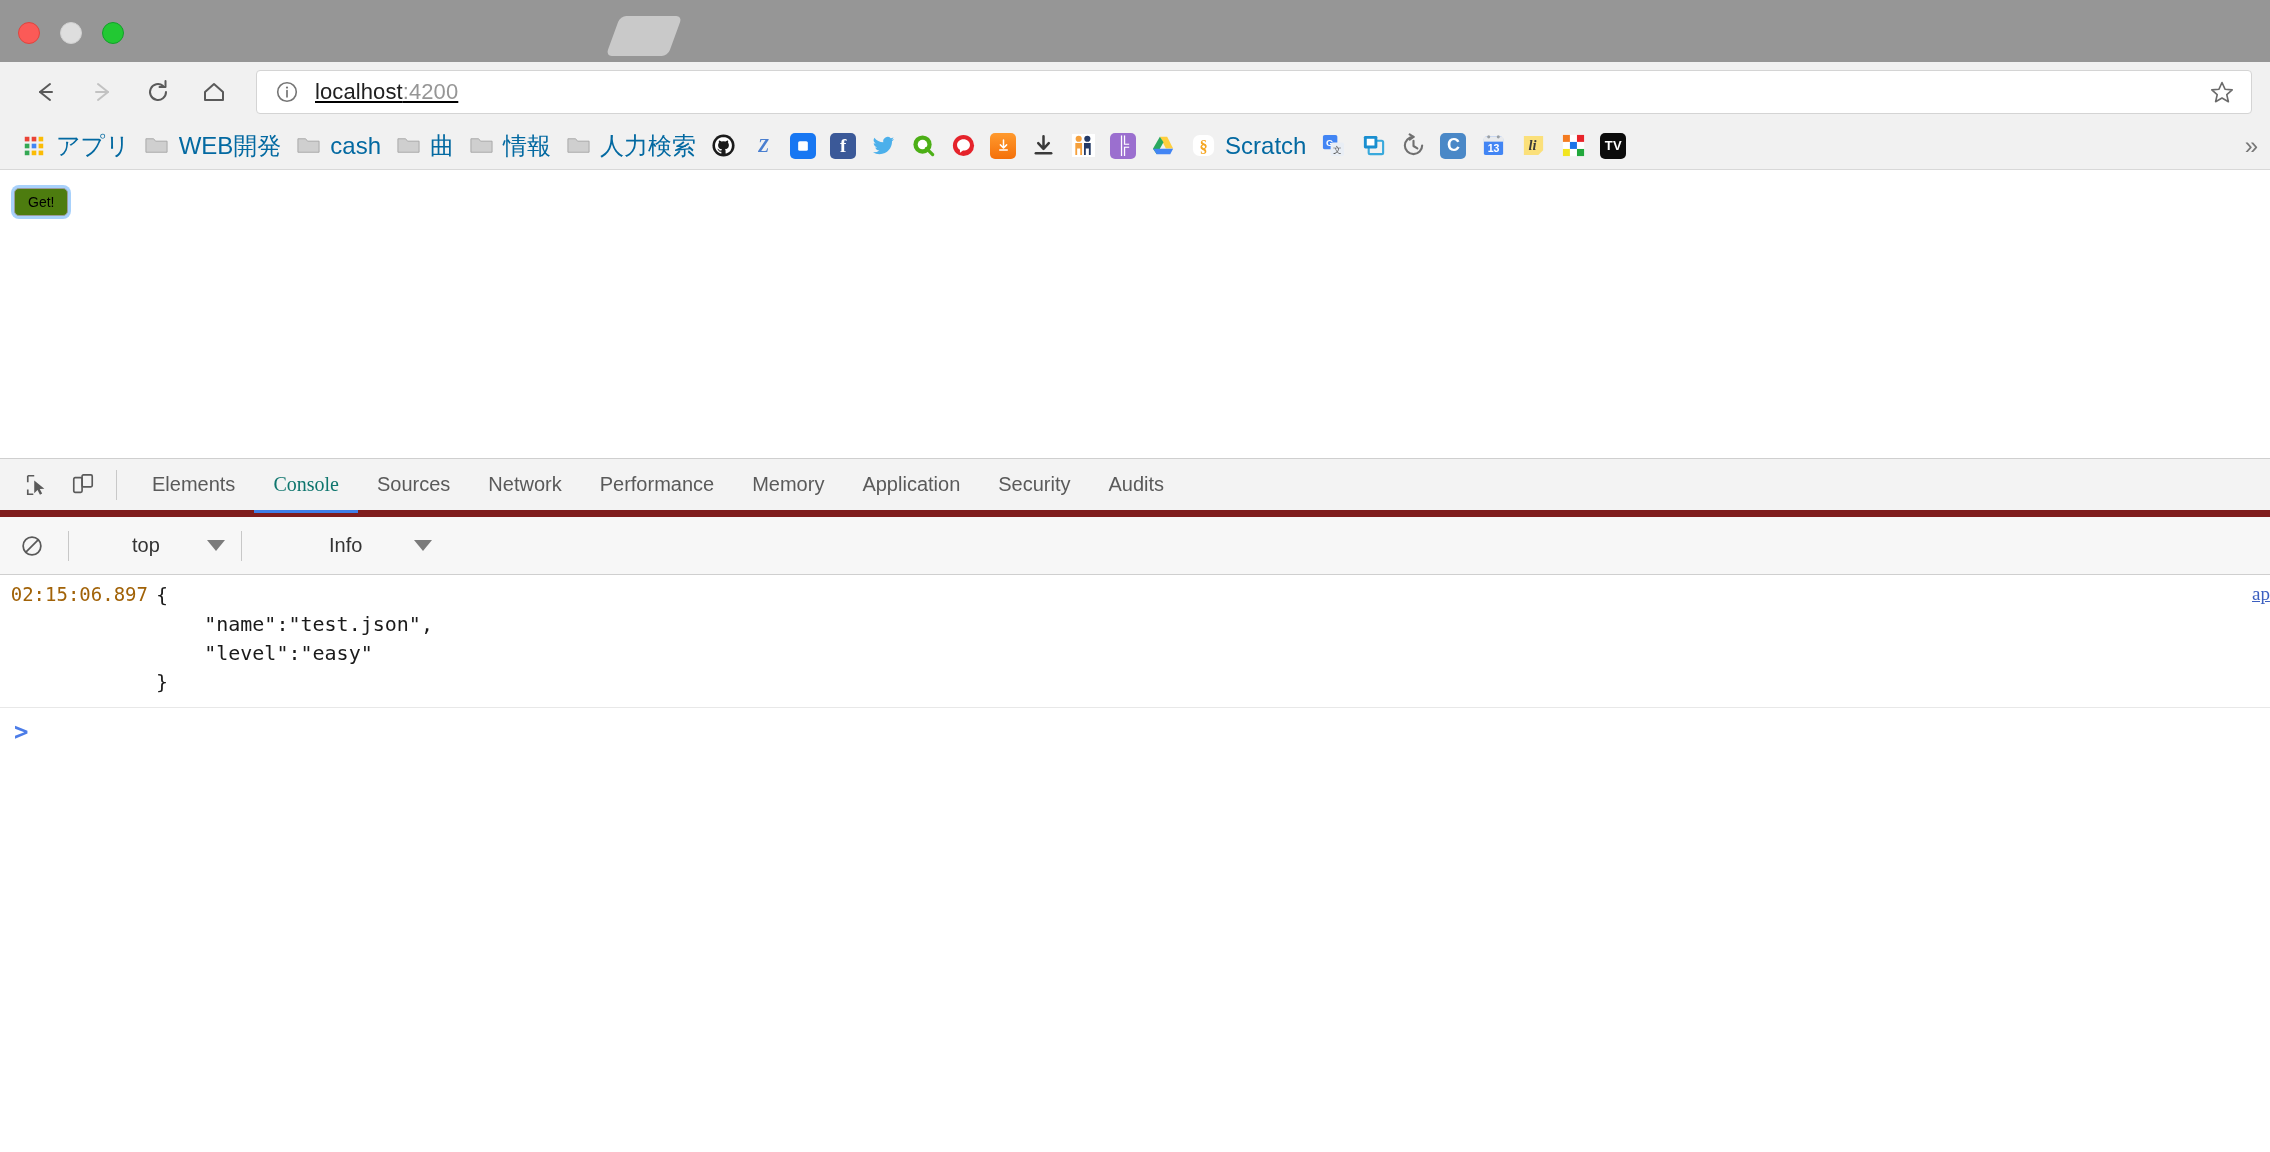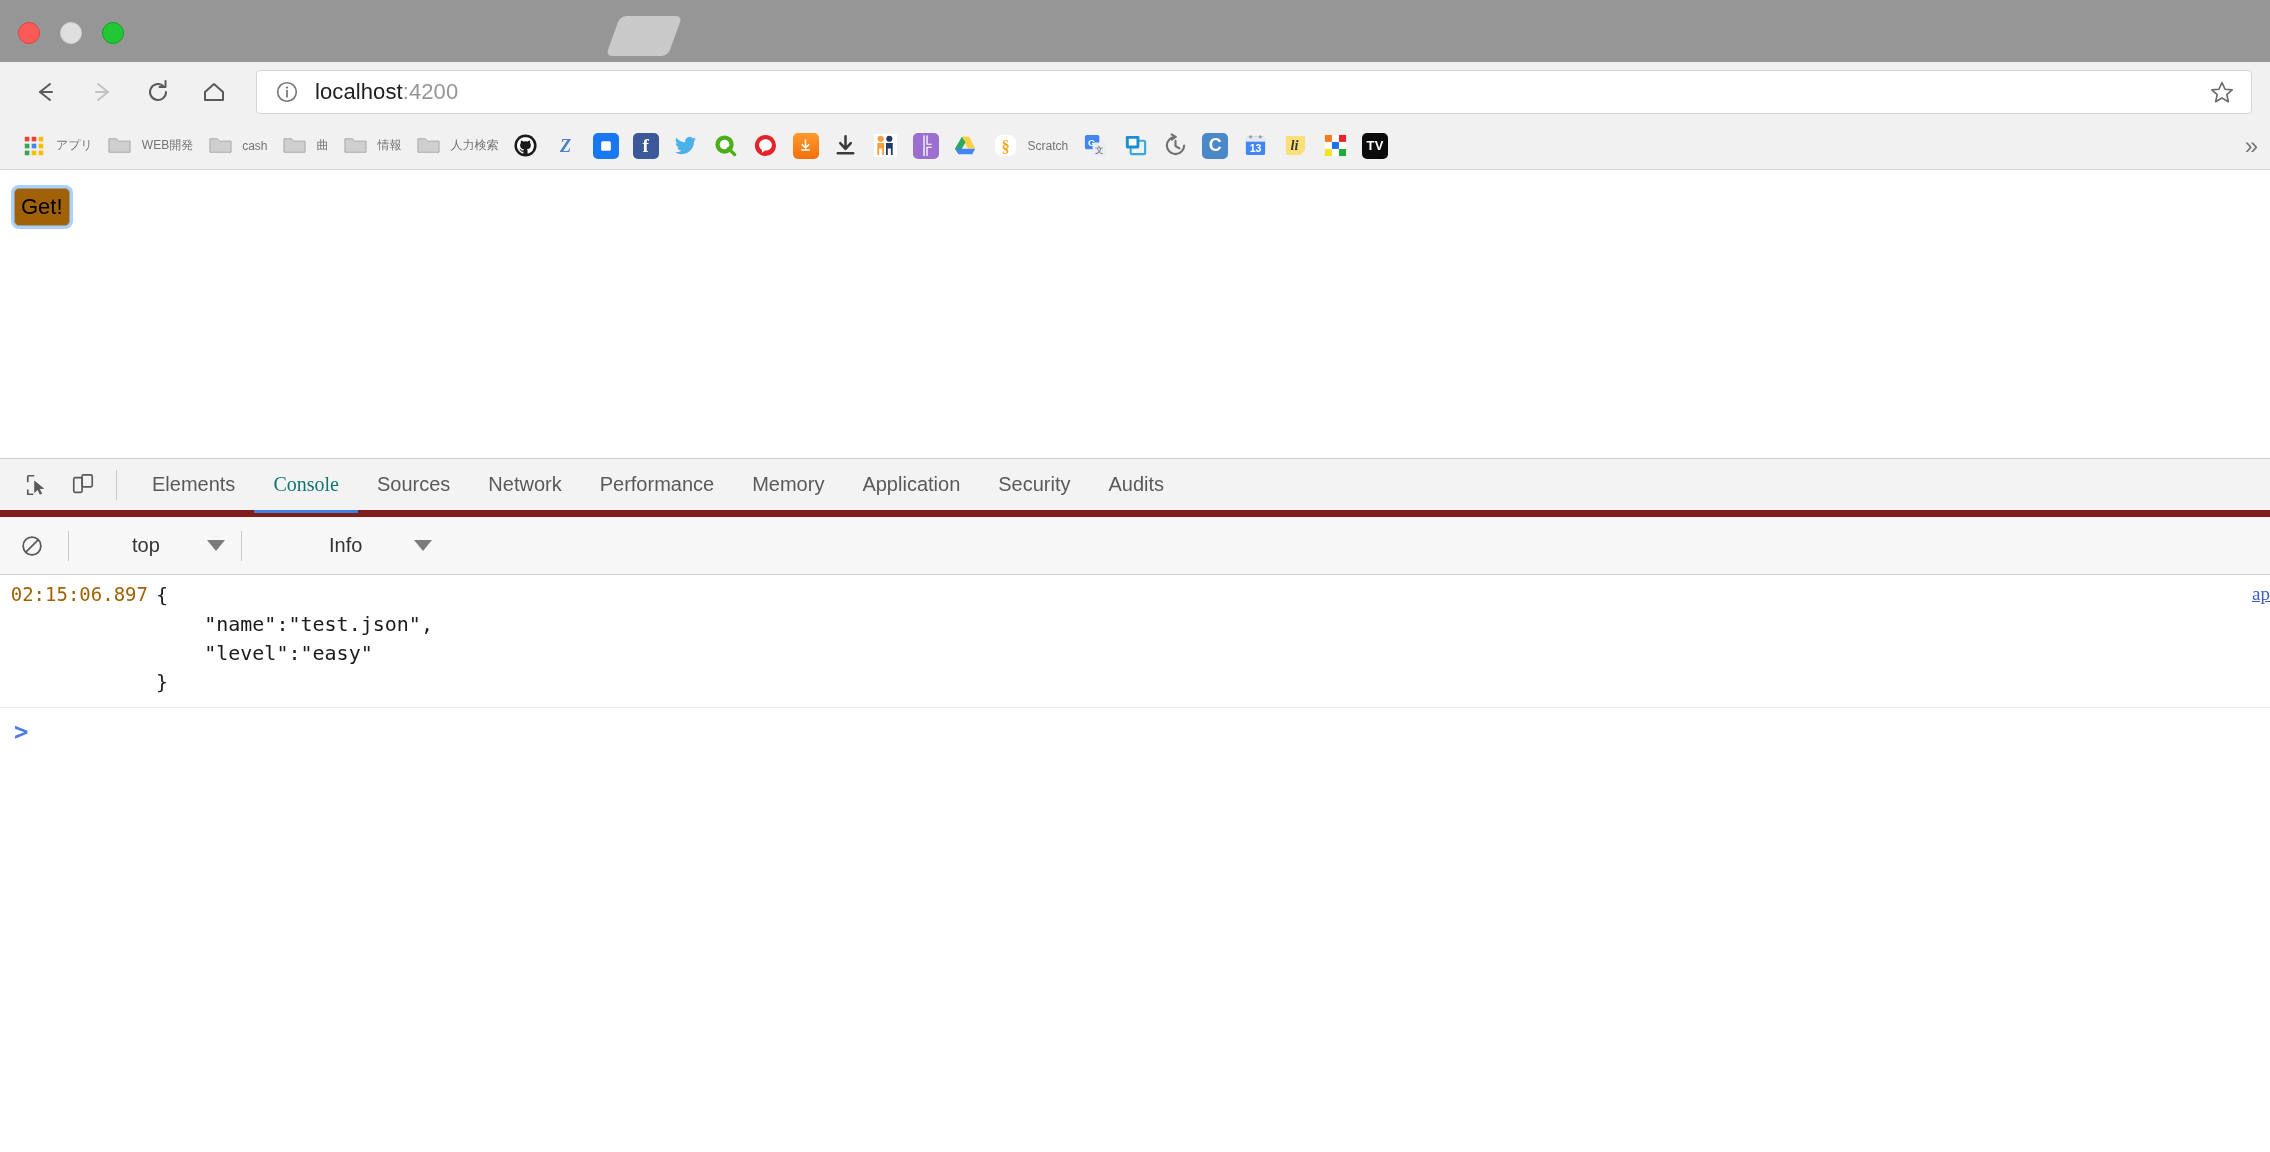--- a/index.html
+++ b/index.html
@@ -93,20 +93,21 @@
   .omnibox{
     flex:1;
     height:44px;
     margin-left:14px;
     background:#fff;
     border:1px solid #d4d4d4;
     border-radius:4px;
     display:flex;
     align-items:center;
     padding:0 16px 0 18px;
+    text-decoration:underline;
   }
   .omni-info{ width:24px;height:24px;flex:0 0 auto; }
   .omni-url{
     flex:1;
     margin-left:16px;
     font-size:22px;
     color:#202020;
     white-space:nowrap;
     letter-spacing:.1px;
   }
@@ -131,22 +132,22 @@
     padding:0 7px;
     flex:0 0 auto;
     border-radius:3px;
   }
   .bm-ico{
     width:26px;height:26px;
     flex:0 0 auto;
     display:flex;align-items:center;justify-content:center;
   }
   .bm-label{
-    font-size:12px;
-    color:#737373;
+    font-size:24px;
+    color:#0369a1;
     margin-left:9px;
     white-space:nowrap;
     text-align:center;
   }
   .chevrons{
     position:absolute;
     right:12px; top:50%;
     transform:translateY(-50%);
     font-size:24px;
     color:#777;
@@ -156,26 +157,26 @@
   .sq{ width:26px;height:26px;border-radius:5px;display:flex;align-items:center;justify-content:center;color:#fff;font-weight:bold;font-size:15px;}
 
   
   .page{
     height:288px;
     background:#fff;
     padding:18px 0 0 14px;
   }
   .getbtn{
     font-family:"Liberation Sans", sans-serif;
-    font-size:22px;
+    font-size:14px;
     color:#000;
-    background:#a16207;
+    background:#4d7c0f;
     border:1px solid #9b9b9b;
     border-radius:5px;
-    padding:5px 6px;
+    padding:5px 13px;
     box-shadow:0 0 0 3px #a8d1fb;
     outline:none;
   }
 
   
   .devtools{
     border-top:1px solid #cfcfcf;
     background:#f3f3f3;
   }
   .dt-tabs{

